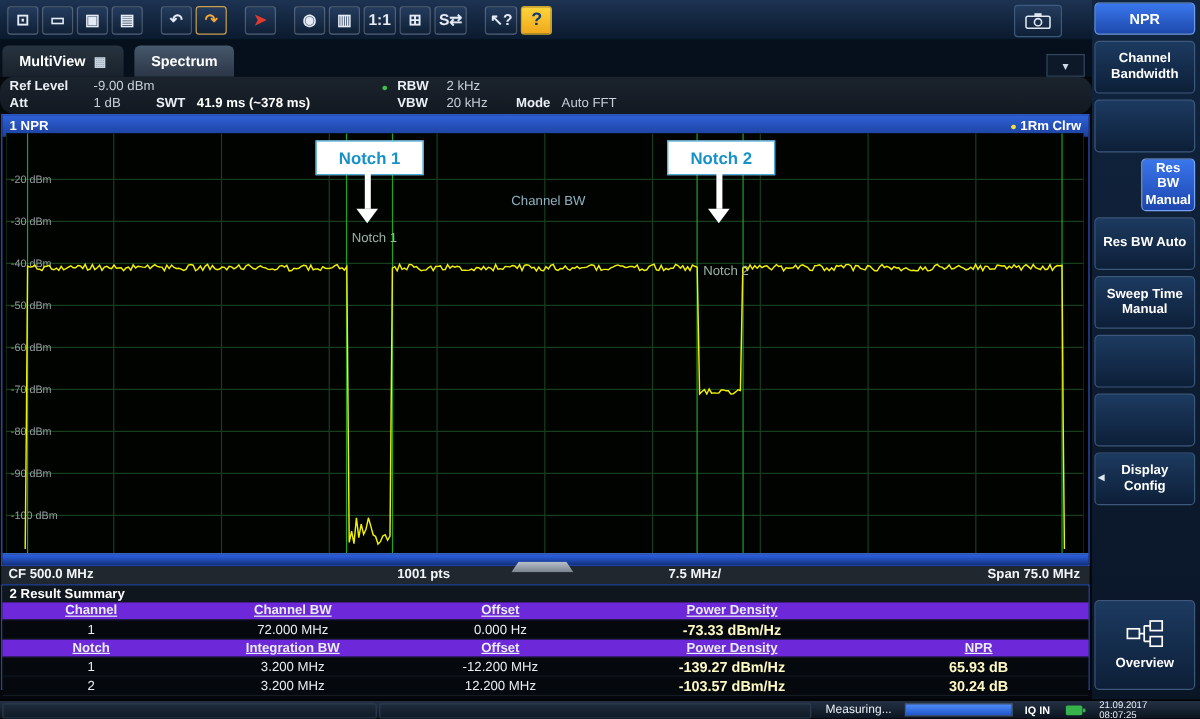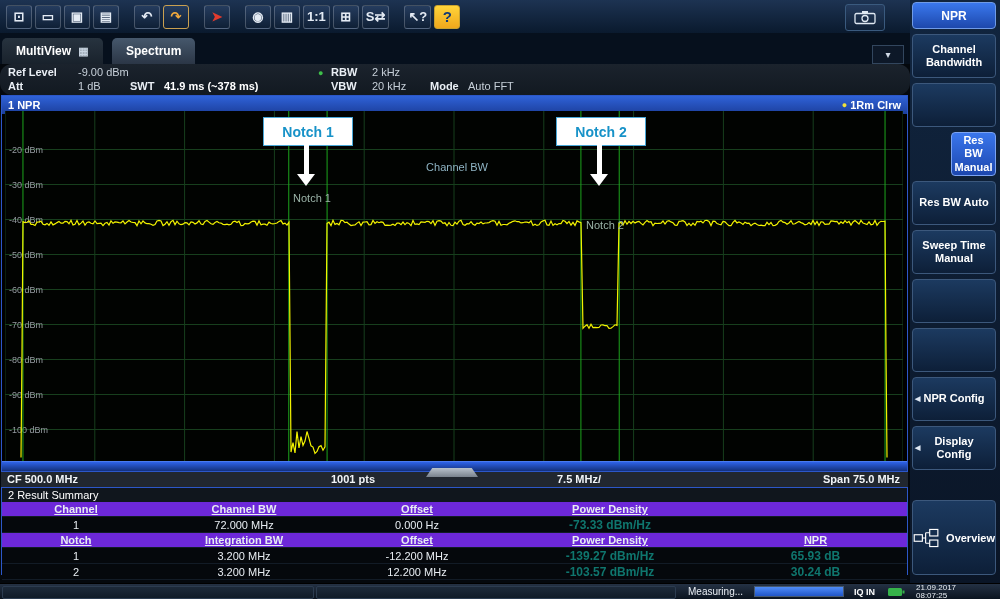--- a/index.html
+++ b/index.html
@@ -56,42 +56,42 @@
               background:linear-gradient(#2e63e8,#13307c);border-top:1px solid #4a7af0;box-sizing:border-box;}
   #resize-handle{left:426px;top:468px;width:52px;height:9px;z-index:6;
                  background:linear-gradient(#b9c2cc,#79828c);clip-path:polygon(12% 0,88% 0,100% 100%,0 100%);}
 
   
   #plotfooter{left:1px;top:472px;width:907px;height:15px;background:#21272f;font-size:11px;font-weight:bold;color:#f2f5f8;}
   #plotfooter span{position:absolute;top:1px;white-space:nowrap;}
 
   
   #window2{left:1px;top:487px;width:907px;height:88px;border:1px solid #2c57c8;box-sizing:border-box;background:#05080c;}
-  #title2{height:14px;background:#10161d;display:flex;align-items:center;padding:0 6px;font-size:11px;font-weight:normal;}
+  #title2{height:14px;background:#10161d;display:flex;align-items:center;padding:0 6px;font-size:11px;font-weight:bold;}
   .trow{display:grid;grid-template-columns:148px 188px 158px 228px 1fr;align-items:center;text-align:center;
         font-size:11px;border-bottom:1px solid #121b26;color:#e8edf2;}
   .thead{background:#6d28d9;font-weight:bold;height:14px;text-decoration:underline;}
   .tdata{height:15px;background:#05080c;}
-  .big{font-weight:bold;font-size:12px;color:#0f766e;}
+  .big{font-weight:bold;font-size:12px;color:#fef9c3;}
 
   
   #sidebar{left:910px;top:0;width:90px;height:583px;background:linear-gradient(#11253f,#0a1526);}
   #sidebar-title{position:absolute;left:2px;top:2px;width:84px;height:27px;border-radius:4px;
                  background:linear-gradient(#3a78ee,#1d48ac);border:1px solid #6f9be8;box-sizing:border-box;
                  display:flex;align-items:center;justify-content:center;font-weight:bold;font-size:12px;}
   #softkeys{position:absolute;left:2px;top:34px;width:84px;}
   .softkey{position:relative;height:44px;margin-bottom:5px;border-radius:4px;box-sizing:border-box;
            background:linear-gradient(#1c3a60,#0d1f38);border:1px solid #3c587c;display:flex;align-items:center;
            justify-content:center;text-align:center;font-weight:bold;font-size:11px;color:#fff;padding:2px 6px;
            line-height:1.2;}
   .softkey.active{background:linear-gradient(#3a76ec,#1c46ae);border-color:#7aa2f2;margin-left:39px;}
   .sk-arrow{position:absolute;left:2px;top:50%;transform:translateY(-50%);font-size:7px;color:#dfe8f4;}
   #overview-btn{position:absolute;left:2px;top:500px;width:84px;height:75px;border-radius:4px;box-sizing:border-box;
                 background:linear-gradient(#1c3a60,#0d1f38);border:1px solid #3c587c;display:flex;
-                flex-direction:row;align-items:center;justify-content:center;gap:7px;font-weight:bold;font-size:11px;}
+                flex-direction:column;align-items:center;justify-content:center;gap:7px;font-weight:bold;font-size:11px;}
 
   
   #statusbar{left:0;top:583px;width:1000px;height:16px;background:linear-gradient(#243144,#0b141f);
              border-top:1px solid #000;font-size:10px;box-sizing:border-box;}
   .seg{position:absolute;top:2px;height:11px;border:1px solid #2c3c50;border-radius:2px;
        background:linear-gradient(#1d2a3a,#101b28);}
   #measuring{position:absolute;left:688px;top:2px;color:#e9eef4;}
   #progress{position:absolute;left:754px;top:2px;width:90px;height:11px;border:1px solid #465970;
             background:#0a1320;box-sizing:border-box;}
   #progress-fill{width:100%;height:100%;background:linear-gradient(#4f8cf8,#1f55c8);}
@@ -302,24 +302,20 @@
           <span>Sweep Time Manual</span>
         </div>
         <div class="softkey">
           <span></span>
         </div>
         <div class="softkey">
           <span></span>
         </div>
         <div class="softkey">
           <span class="sk-arrow">◀</span>
-          <span>NPR Config</span>
-        </div>
-        <div class="softkey">
-          <span class="sk-arrow">◀</span>
           <span>Display Config</span>
         </div>
       </div>
     <div id="overview-btn">
       <svg width="32" height="24" viewBox="0 0 32 24">
         <g fill="none" stroke="#fff" stroke-width="1.4">
           <rect x="1.5" y="8" width="10" height="8"></rect>
           <rect x="20.5" y="1.5" width="10" height="8"></rect>
           <rect x="20.5" y="14.5" width="10" height="8"></rect>
           <path d="M11.5 12 h4 M15.5 5.5 h5 M15.5 18.5 h5 M15.5 5.5 v13"></path>

